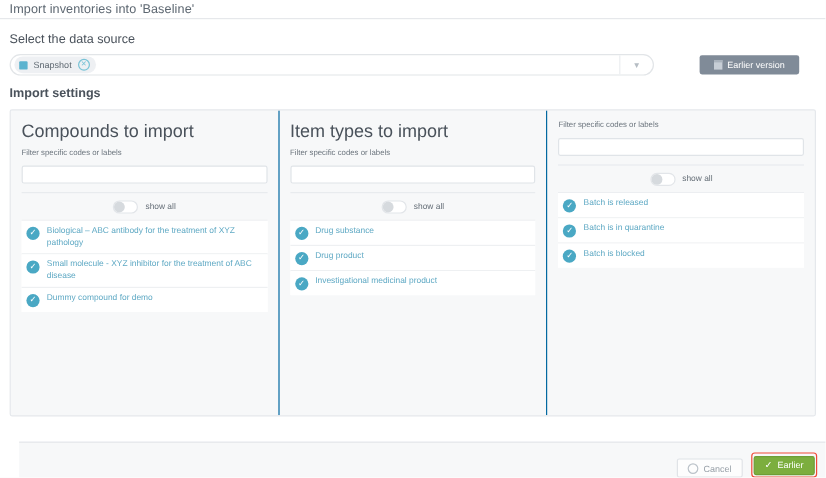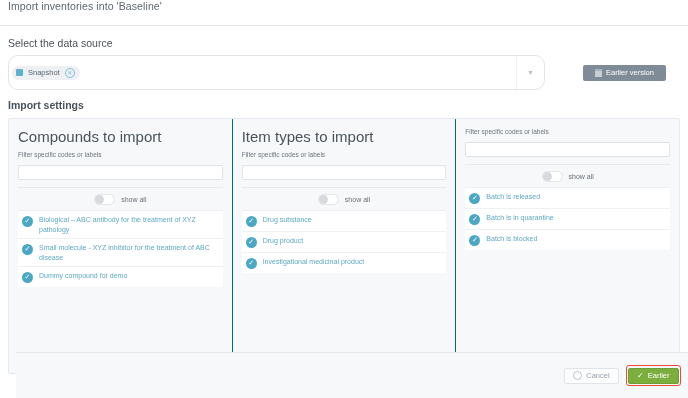--- a/index.html
+++ b/index.html
@@ -10,23 +10,23 @@
     background: #ffffff;
     font-family: "Liberation Sans", sans-serif;
     color: #5b6570;
     overflow: hidden;
     position: relative;
   }
   #root { width: 688px; height: 398px; position: relative; background:#fff; }
 
   
   .titlebar {
-    height: 26px;
+    height: 16px;
     border-bottom: 1px solid #e6e8eb;
-    display: flex; 
+    display: flex; align-items: center;
     padding-left: 8px;
     box-sizing: border-box;
   }
   .titlebar-text {
     font-size: 10.5px;
     color: #5d6771;
     letter-spacing: .1px;
   }
 
   
@@ -37,21 +37,21 @@
     color: #4a525b;
     margin: 11px 0 6px 0;
   }
   .section-title.second { margin-top: 9px; margin-bottom: 7px; font-weight: bold; }
 
   
   .ds-row { display: flex; align-items: center; }
 
   .ds-select {
     flex: 0 0 537px;
-    height: 35px;
+    height: 18px;
     border: 1px solid #e2e5e8;
     border-radius: 10px;
     background: #fff;
     display: flex; align-items: center;
     box-sizing: border-box;
     position: relative;
   }
   .chip {
     display: inline-flex; align-items: center;
     gap: 5px;
@@ -208,24 +208,24 @@
     font-size: 7px;
     line-height: 9.5px;
     color: #5fa9c4;
     min-width: 0;
   }
 
   
   .footer {
     position: absolute;
     left: 0; right: 0; bottom: 0;
-    height: 46px;
+    height: 30px;
     background: #f7f8f9;
     border-top: 1px solid #e4e7ea;
-    display: flex; align-items: center; justify-content: flex-end;
+    display: flex; align-items: flex-end; justify-content: flex-end;
     padding-right: 7px;
     box-sizing: border-box;
     gap: 7px;
     margin-left: 16px;
   }
   .btn {
     height: 16px;
     border-radius: 2px;
     display: inline-flex; align-items: center;
     gap: 4px;

